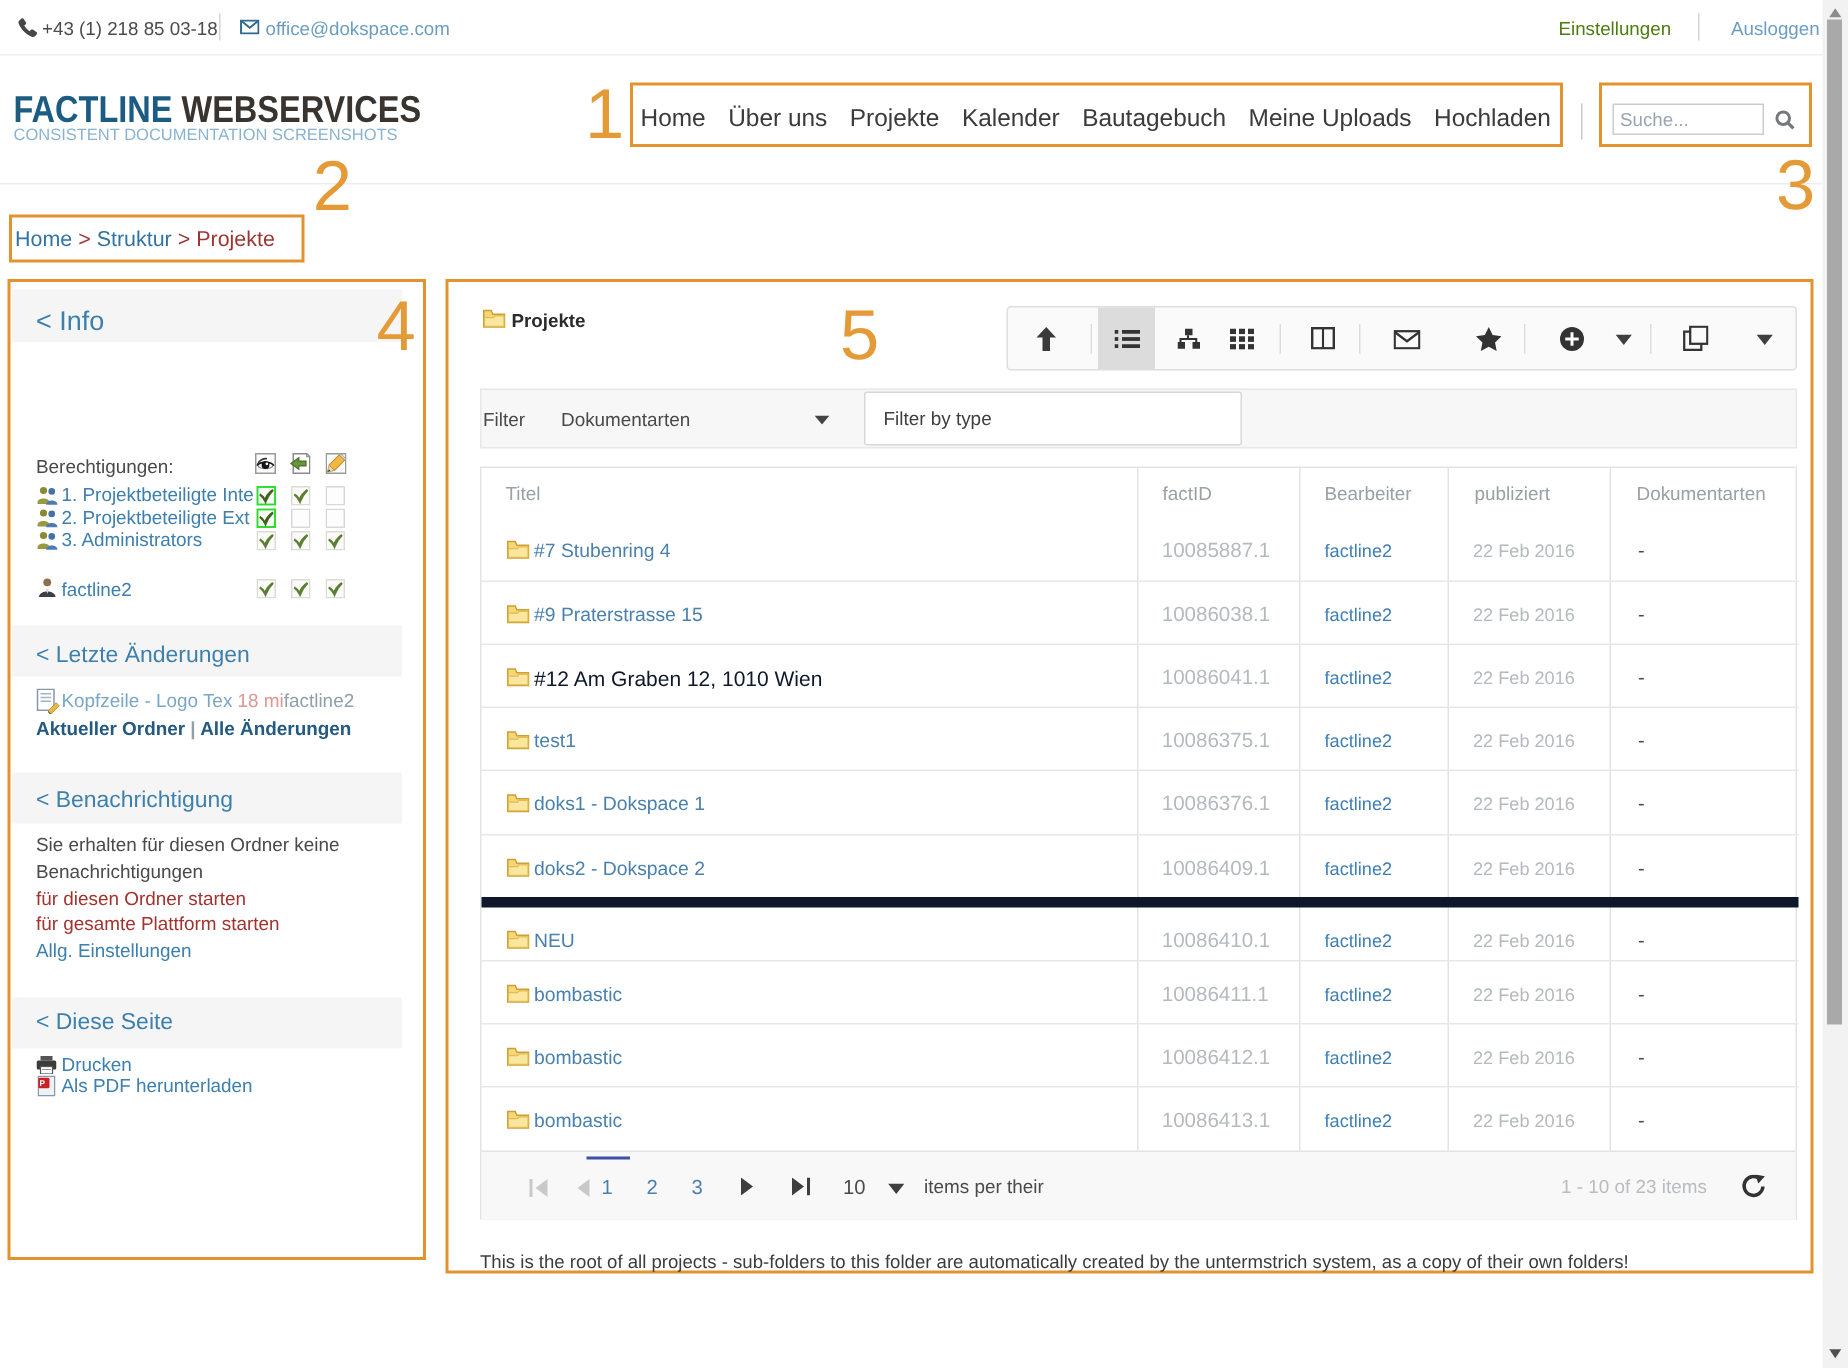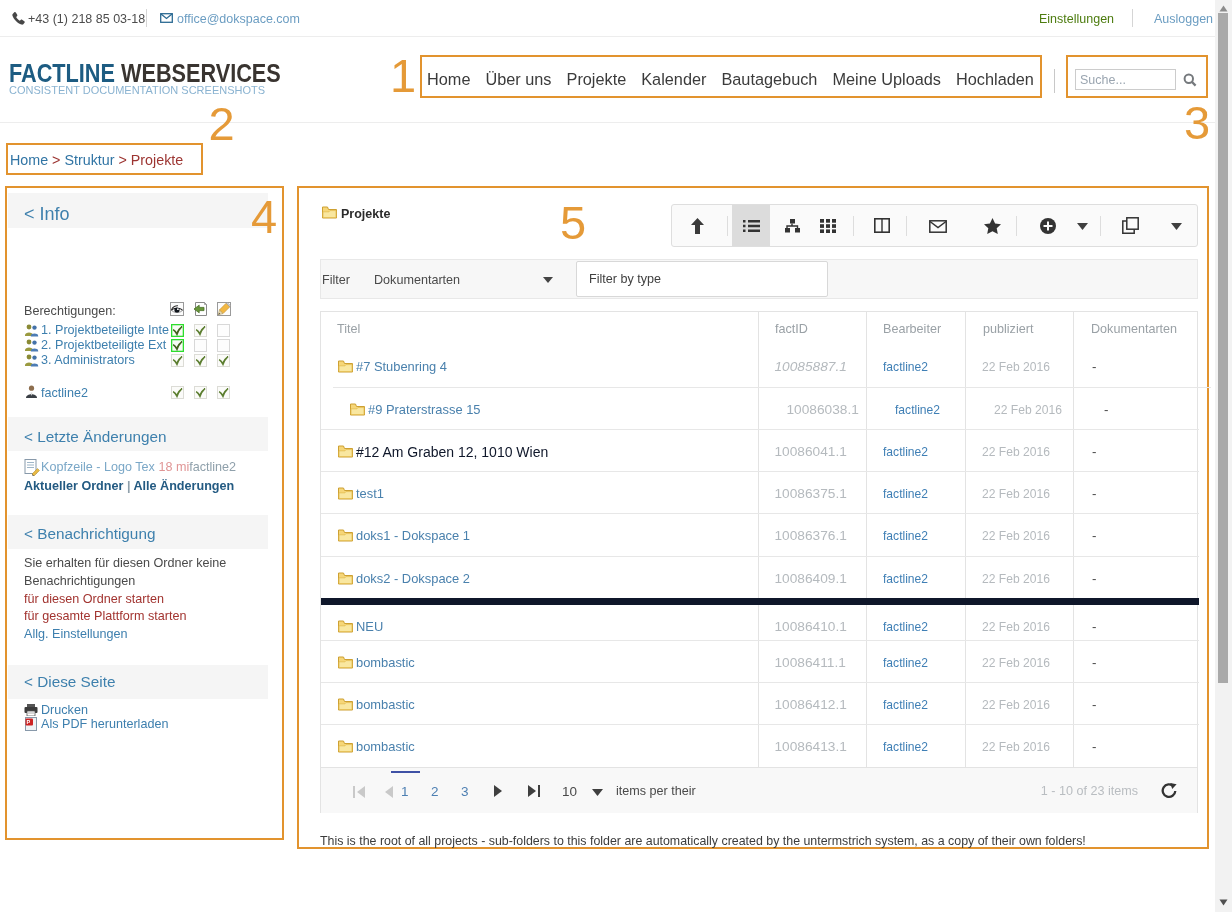--- a/index.html
+++ b/index.html
@@ -285,26 +285,26 @@
     <span class="abs" style="left:770px;top:10px;">Dokumentarten</span>
   </div>
 
   <div id="rows" class="abs" style="left:0;top:33px;width:878px;height:421px;">
 <div class="abs" style="left:0;top:0.0px;width:878px;height:42.1px;font-size:13.3px;">
       <svg class="abs" style="left:17px;top:15px;" width="15" height="13" viewBox="0 0 15 13">
           <path d="M0.5 2 L0.5 12 L14.5 12 L14.5 3.5 L6.5 3.5 L5.5 1 L0.5 1 Z" fill="#f6d678" stroke="#cda032" stroke-width="1"></path>
           <path d="M1 5.8 L7 5.8 L8 4.6 L14 4.6 L14 11.5 L1 11.5 Z" fill="#f9e7a0" stroke="#e3bc50" stroke-width="0.8"></path>
         </svg>
       <span class="abs" style="left:35px;top:14px;color:#4a81ad;font-size:12.9px;">#7 Stubenring 4</span>
-      <span class="abs" style="left:453.5px;top:14px;color:#b5babe;font-size:13.7px;font-style:italic;">10085887.1</span>
-      <span class="abs" style="left:562px;top:15px;color:#3f7fb5;font-size:12.1px;">factline2</span>
-      <span class="abs" style="left:661px;top:15px;color:#b5babe;font-size:12.1px;">22 Feb 2016</span>
-      <span class="abs" style="left:771px;top:14px;color:#4a4a4a;">-</span>
-    </div>
-<div class="abs" style="left:12px;top:42.1px;width:878px;height:42.1px;border-top:1px solid #e7e7e7;font-size:13.3px;">
+      <span class="abs" style="left:453.5px;top:14px;color:#b5babe;font-size:13.7px;">10085887.1</span>
+      <span class="abs" style="left:562px;top:15px;color:#3f7fb5;font-size:12.1px;">factline2</span>
+      <span class="abs" style="left:661px;top:15px;color:#b5babe;font-size:12.1px;">22 Feb 2016</span>
+      <span class="abs" style="left:771px;top:14px;color:#4a4a4a;">-</span>
+    </div>
+<div class="abs" style="left:0;top:42.1px;width:878px;height:42.1px;border-top:1px solid #e7e7e7;font-size:13.3px;">
       <svg class="abs" style="left:17px;top:15px;" width="15" height="13" viewBox="0 0 15 13">
           <path d="M0.5 2 L0.5 12 L14.5 12 L14.5 3.5 L6.5 3.5 L5.5 1 L0.5 1 Z" fill="#f6d678" stroke="#cda032" stroke-width="1"></path>
           <path d="M1 5.8 L7 5.8 L8 4.6 L14 4.6 L14 11.5 L1 11.5 Z" fill="#f9e7a0" stroke="#e3bc50" stroke-width="0.8"></path>
         </svg>
       <span class="abs" style="left:35px;top:14px;color:#4a81ad;font-size:12.9px;">#9 Praterstrasse 15</span>
       <span class="abs" style="left:453.5px;top:14px;color:#b5babe;font-size:13.7px;">10086038.1</span>
       <span class="abs" style="left:562px;top:15px;color:#3f7fb5;font-size:12.1px;">factline2</span>
       <span class="abs" style="left:661px;top:15px;color:#b5babe;font-size:12.1px;">22 Feb 2016</span>
       <span class="abs" style="left:771px;top:14px;color:#4a4a4a;">-</span>
     </div>

